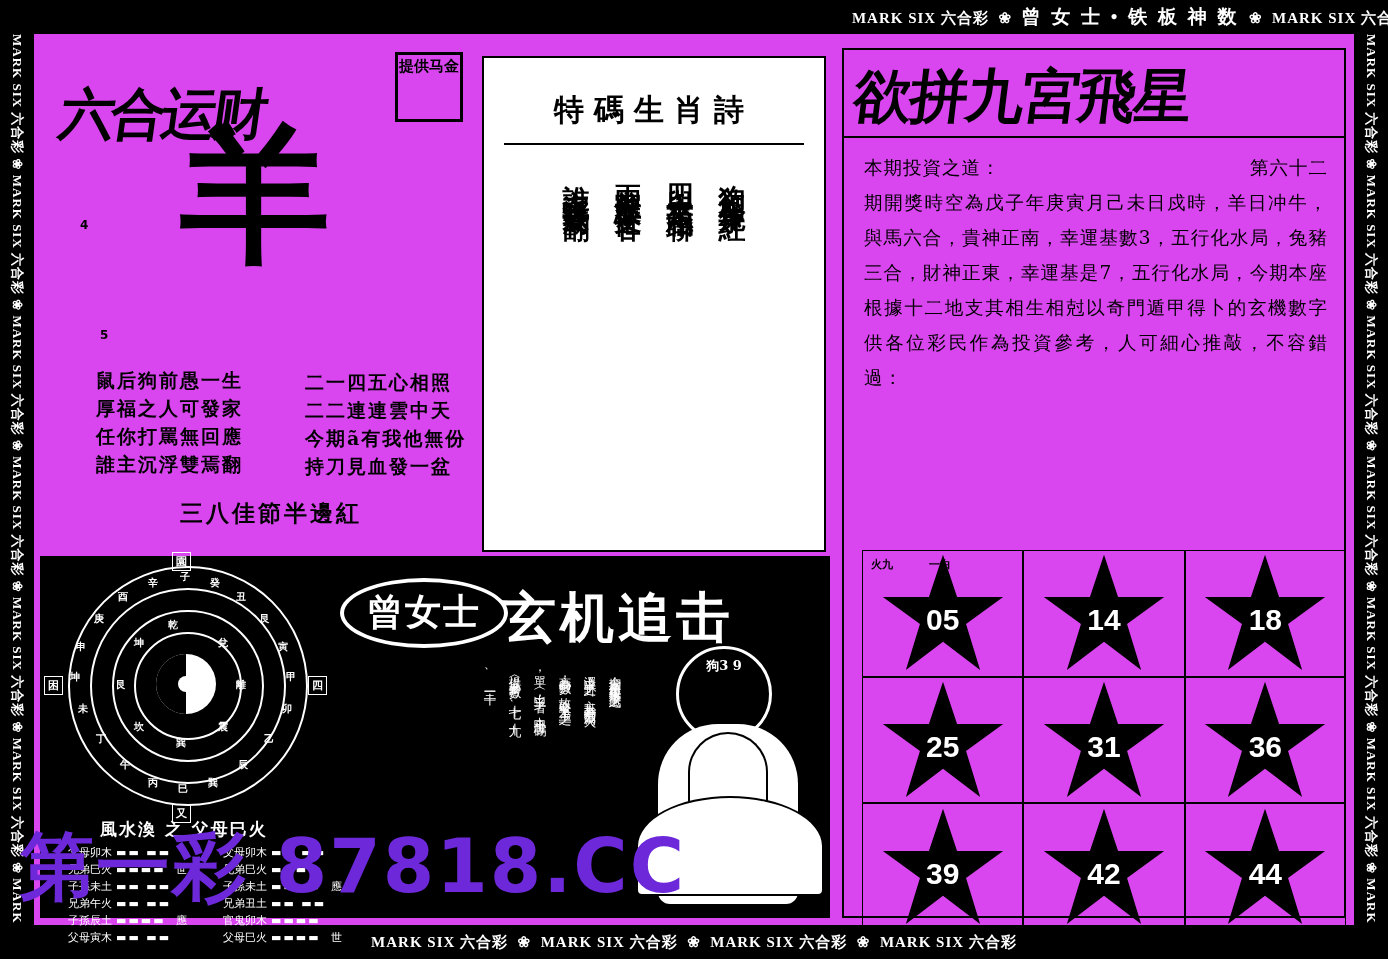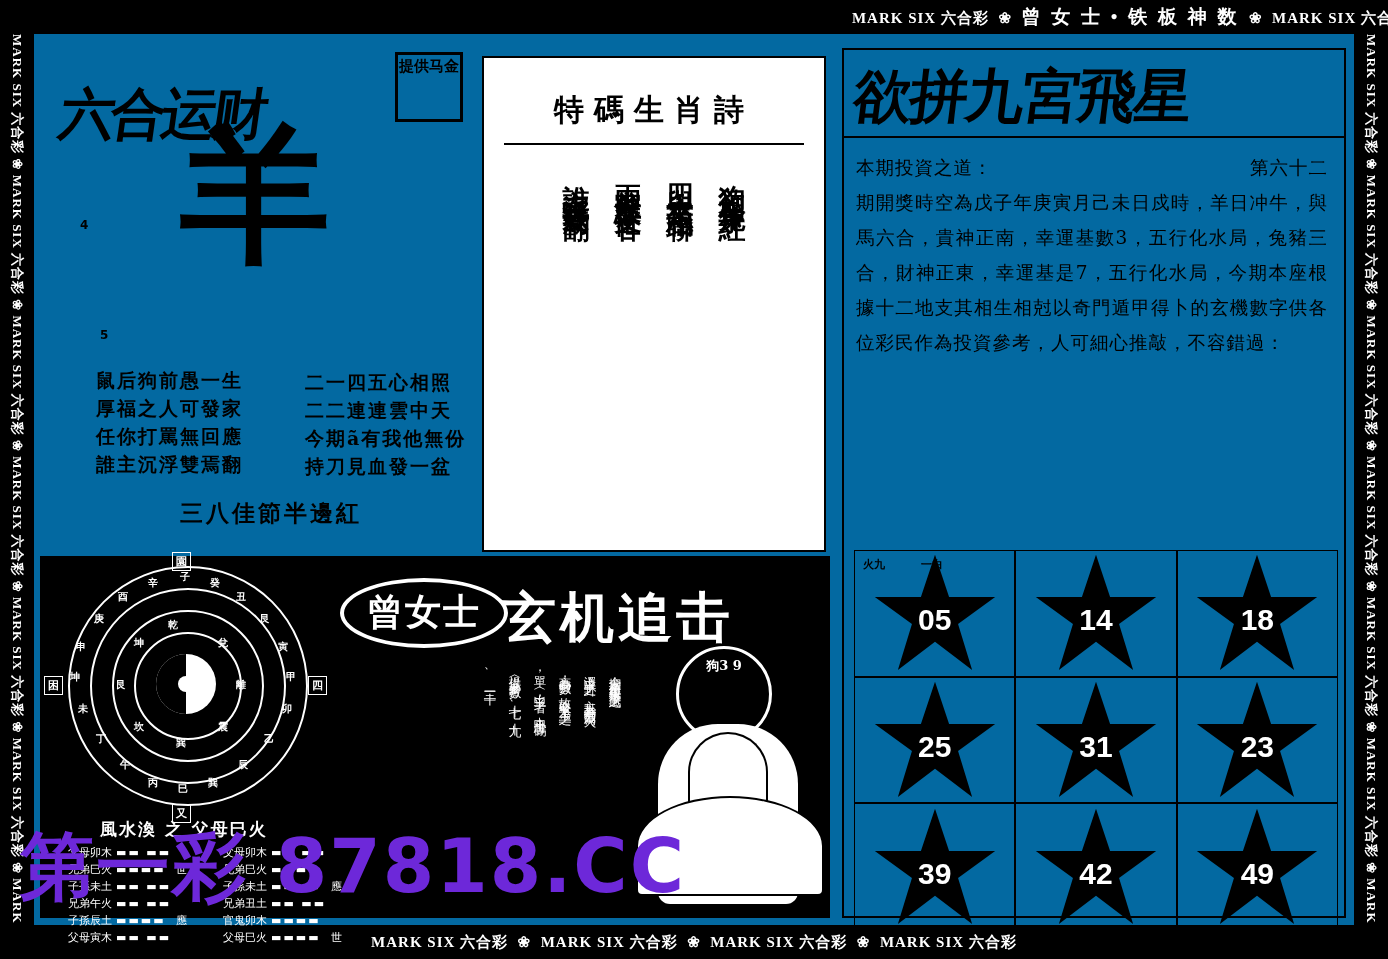--- a/index.html
+++ b/index.html
@@ -13,21 +13,21 @@
   .band.bottom{left:0;top:925px;width:1388px;height:34px;line-height:34px;font-size:15px;letter-spacing:1px;text-align:center;}
   .band.left{left:0;top:34px;width:34px;height:891px;}
   .band.right{left:1354px;top:34px;width:34px;height:891px;}
   .vtext{position:absolute;top:0;left:0;width:891px;height:34px;line-height:34px;
          font-size:13px;letter-spacing:1px;text-align:center;transform-origin:0 0;}
   .band.left .vtext{transform:rotate(90deg) translateY(-34px);}
   .band.right .vtext{transform:rotate(90deg) translateY(-34px);}
   .band .ttl{font-size:19px;letter-spacing:3px;}
 
   
-  #content{position:absolute;left:34px;top:34px;width:1320px;height:891px;background:#0369a1;}
+  #content{position:absolute;left:34px;top:34px;width:1320px;height:891px;background:#d946ef;}
 
   
   .col-left{position:absolute;left:6px;top:4px;width:430px;height:520px;}
   .logo-cn{font-family:"DejaVu Serif","Liberation Serif",serif;font-weight:bold;color:#000;}
   .logo-row{position:absolute;left:20px;top:40px;font-size:55px;letter-spacing:-4px;
             transform:skewX(-8deg);}
   .logo-big{position:absolute;left:140px;top:80px;font-size:150px;line-height:150px;font-weight:bold;
             font-family:"DejaVu Serif",serif;}
   .stamp{position:absolute;left:355px;top:14px;width:62px;height:62px;border:3px solid #000;
          font-size:15px;font-weight:bold;line-height:19px;text-align:center;padding-top:2px;
@@ -48,24 +48,24 @@
   .poem{position:absolute;top:105px;left:0;width:340px;height:375px;
         display:flex;flex-direction:row-reverse;justify-content:center;gap:6px;}
   .poem-col{writing-mode:vertical-rl;text-orientation:upright;font-family:"DejaVu Serif",serif;
             font-size:27px;font-weight:bold;letter-spacing:5px;line-height:46px;}
 
   
   .col-right{position:absolute;left:808px;top:14px;width:500px;height:866px;border:2px solid #000;}
   .right-head{position:relative;height:86px;border-bottom:2px solid #000;overflow:hidden;}
   .right-head .hd-cn{position:absolute;left:10px;top:8px;font-family:"DejaVu Serif",serif;
        font-size:58px;font-weight:bold;letter-spacing:-2px;transform:skewX(-7deg);white-space:nowrap;}
-  .right-body{padding:12px 16px 6px 12px;font-family:"DejaVu Serif","Liberation Serif",serif;
+  .right-body{padding:12px 16px 6px 20px;font-family:"DejaVu Serif","Liberation Serif",serif;
               font-size:18.5px;line-height:35px;text-align:justify;letter-spacing:1px;}
   .rb-first{display:flex;justify-content:space-between;}
-  .star-grid{position:absolute;left:10px;top:500px;width:484px;height:380px;
+  .star-grid{position:absolute;left:18px;top:500px;width:484px;height:380px;
              display:grid;grid-template-columns:repeat(3,1fr);grid-template-rows:repeat(3,1fr);}
   .star-cell{border:1px solid #000;position:relative;display:flex;align-items:center;justify-content:center;}
   .star{position:relative;width:128px;height:122px;}
   .star svg{display:block;}
   .star .num{position:absolute;left:0;top:50%;width:100%;transform:translateY(-30%);
              text-align:center;color:#fff;font-family:"Liberation Sans",sans-serif;
              font-weight:bold;font-size:30px;}
   .cell-tag{position:absolute;left:8px;top:6px;font-size:11px;font-weight:bold;
             font-family:"DejaVu Serif",serif;}
   .cell-tag .r{position:absolute;left:58px;top:0;white-space:nowrap;}
@@ -239,21 +239,21 @@
                 <polygon points="50,2 61,35 97,35 68,56 79,92 50,70 21,92 32,56 3,35 39,35" fill="#000"></polygon>
               </svg>
             <div class="num">31</div>
           </div>
         </div>
         <div class="star-cell">
           <div class="star">
             <svg width="128" height="122" viewBox="0 0 100 95">
                 <polygon points="50,2 61,35 97,35 68,56 79,92 50,70 21,92 32,56 3,35 39,35" fill="#000"></polygon>
               </svg>
-            <div class="num">23</div>
+            <div class="num">36</div>
           </div>
         </div>
         <div class="star-cell">
           <div class="star">
             <svg width="128" height="122" viewBox="0 0 100 95">
                 <polygon points="50,2 61,35 97,35 68,56 79,92 50,70 21,92 32,56 3,35 39,35" fill="#000"></polygon>
               </svg>
             <div class="num">39</div>
           </div>
         </div>
@@ -263,21 +263,21 @@
                 <polygon points="50,2 61,35 97,35 68,56 79,92 50,70 21,92 32,56 3,35 39,35" fill="#000"></polygon>
               </svg>
             <div class="num">42</div>
           </div>
         </div>
         <div class="star-cell">
           <div class="star">
             <svg width="128" height="122" viewBox="0 0 100 95">
                 <polygon points="50,2 61,35 97,35 68,56 79,92 50,70 21,92 32,56 3,35 39,35" fill="#000"></polygon>
               </svg>
-            <div class="num">49</div>
+            <div class="num">44</div>
           </div>
         </div>
       </div>
     </div>
 
     <div class="bottom-panel">
 
       <div class="bagua">
         <div class="ring r1"></div>
         <div class="ring r2"></div>

